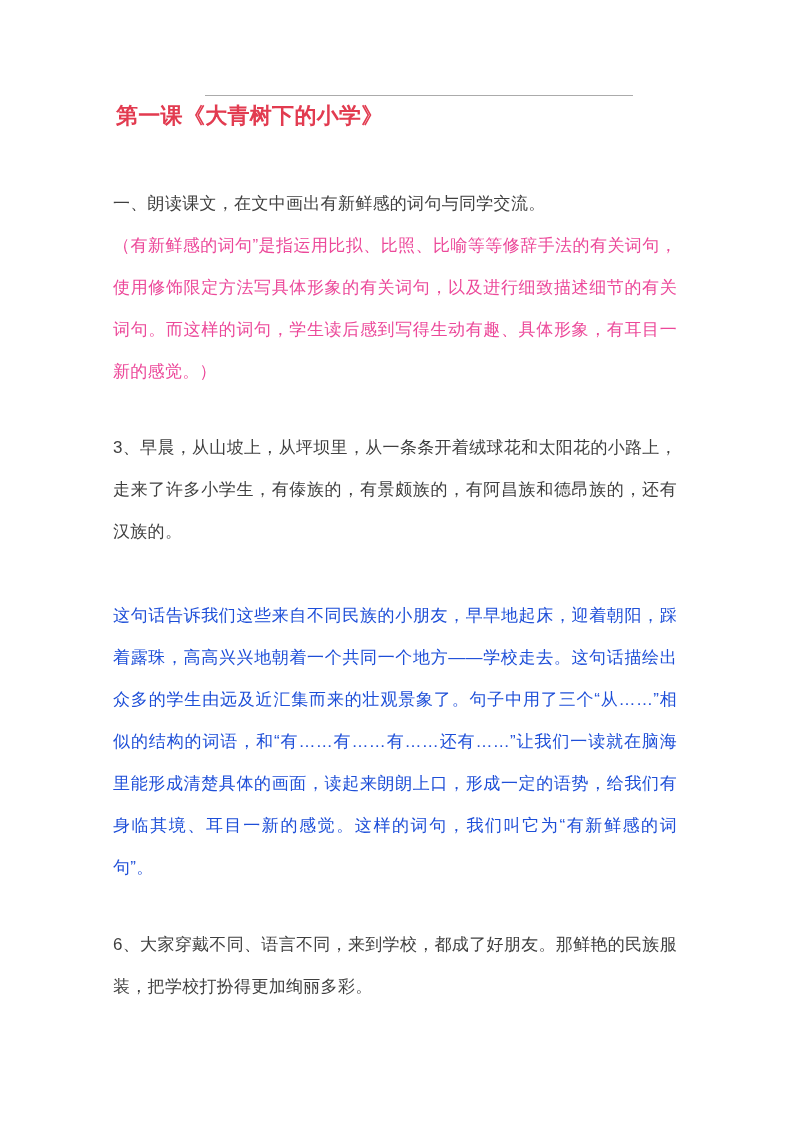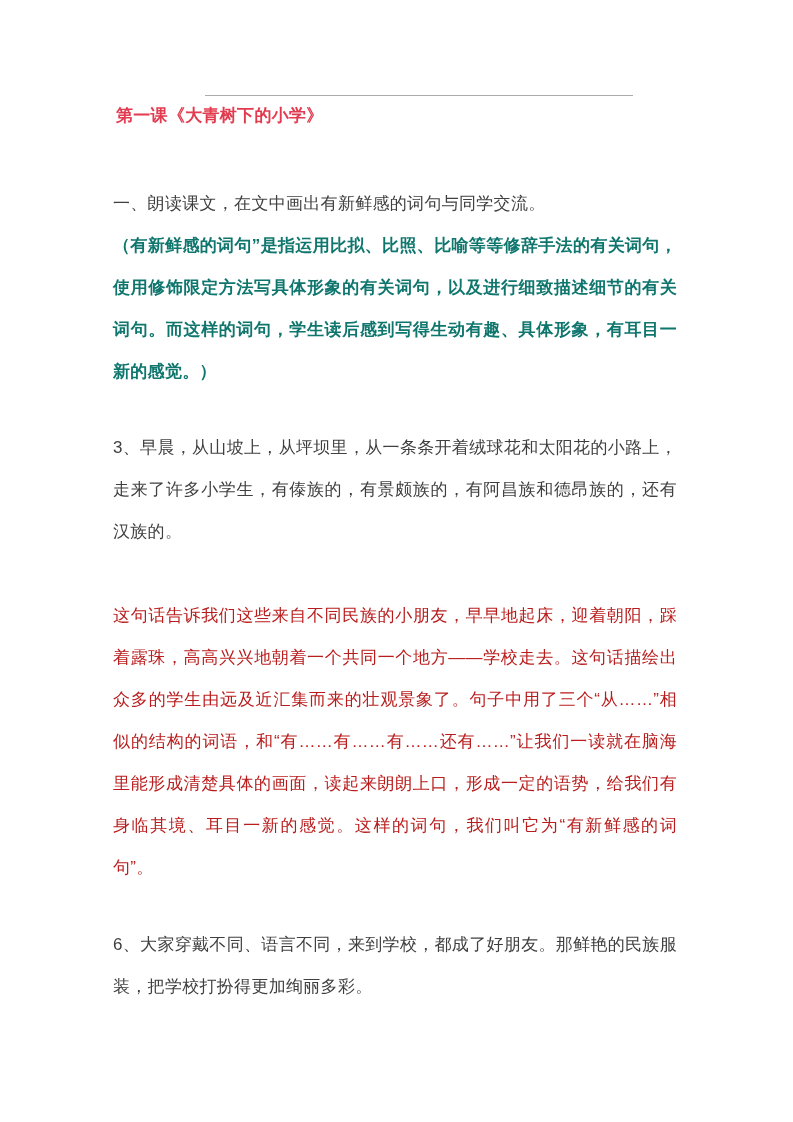--- a/index.html
+++ b/index.html
@@ -30,43 +30,42 @@
     left: 113px;
     top: 95px;
     width: 564px;
     font-size: 17px;
     line-height: 42px;
     text-align: justify;
     letter-spacing: 0.3px;
     color: #3f3f3f;
   }
   .doc-title {
-    font-size: 17px;
+    font-size: 22px;
     font-weight: 700;
     line-height: 42px;
     text-align: left;
     color: #e23b50;
     padding-left: 3px;
   }
   .heading {
     margin-top: 46px;
     color: #3f3f3f;
   }
   .note {
     margin-top: 0;
-    color: #0f766e;
-    font-weight: bold;
+    color: #ec4899;
   }
   .sentence-1 {
     margin-top: 34px;
     color: #3f3f3f;
   }
   .analysis {
     margin-top: 42px;
-    color: #b91c1c;
+    color: #1d4ed8;
   }
   .sentence-2 {
     margin-top: 35px;
     color: #3f3f3f;
   }
 </style>
 </head>
 <body>
 
 <div class="page">

